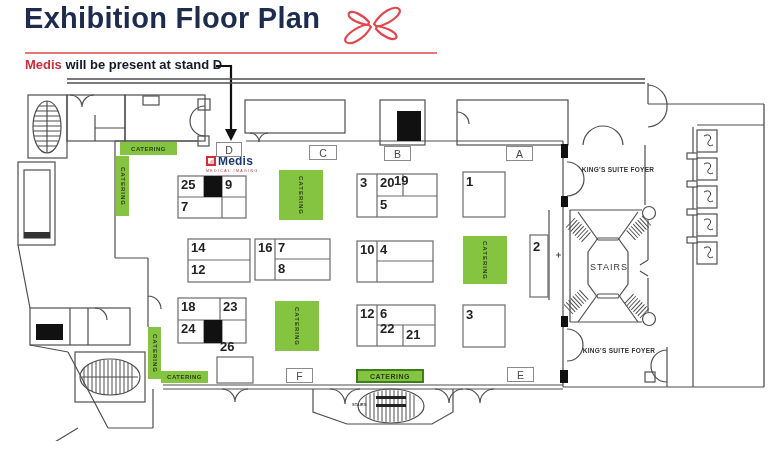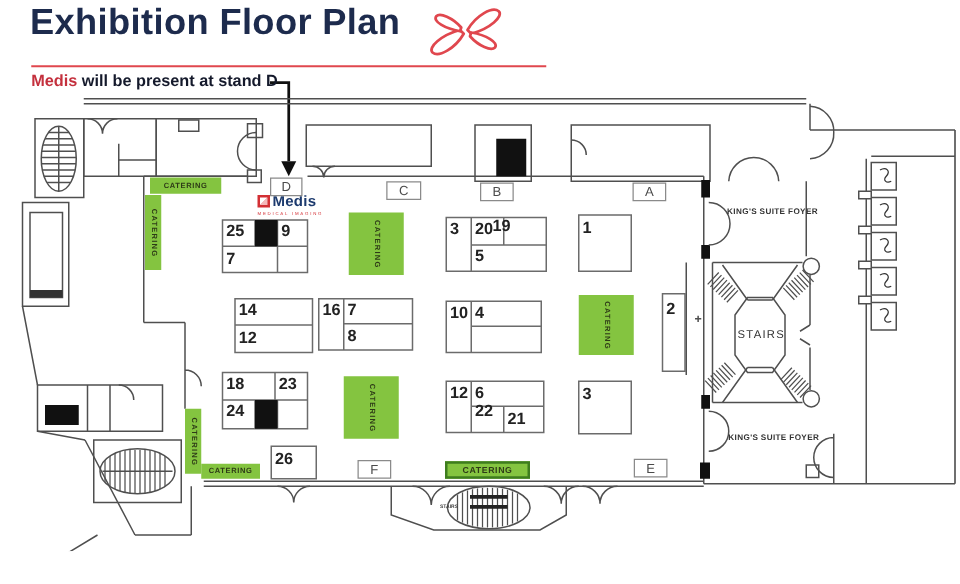--- a/index.html
+++ b/index.html
@@ -282,15 +282,15 @@
   <div class="ov num" style="left:181px;top:300px;">18</div>
   <div class="ov num" style="left:223px;top:300px;">23</div>
   <div class="ov num" style="left:181px;top:322px;">24</div>
 
   <div class="ov num" style="left:360px;top:307px;">12</div>
   <div class="ov num" style="left:380px;top:307px;">6</div>
   <div class="ov num" style="left:380px;top:322px;">22</div>
   <div class="ov num" style="left:406px;top:328px;">21</div>
 
   <div class="ov num" style="left:466px;top:308px;">3</div>
-  <div class="ov num" style="left:220px;top:360px;">26</div>
+  <div class="ov num" style="left:220px;top:340px;">26</div>
 
 </div>
 
 </body></html>

